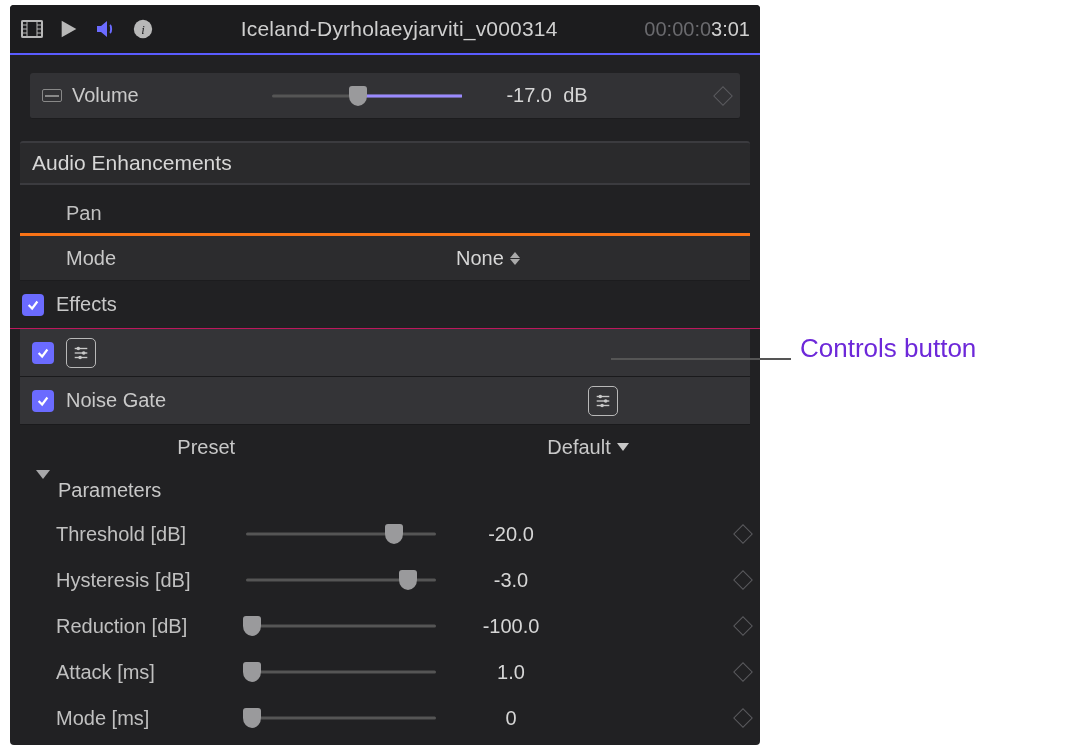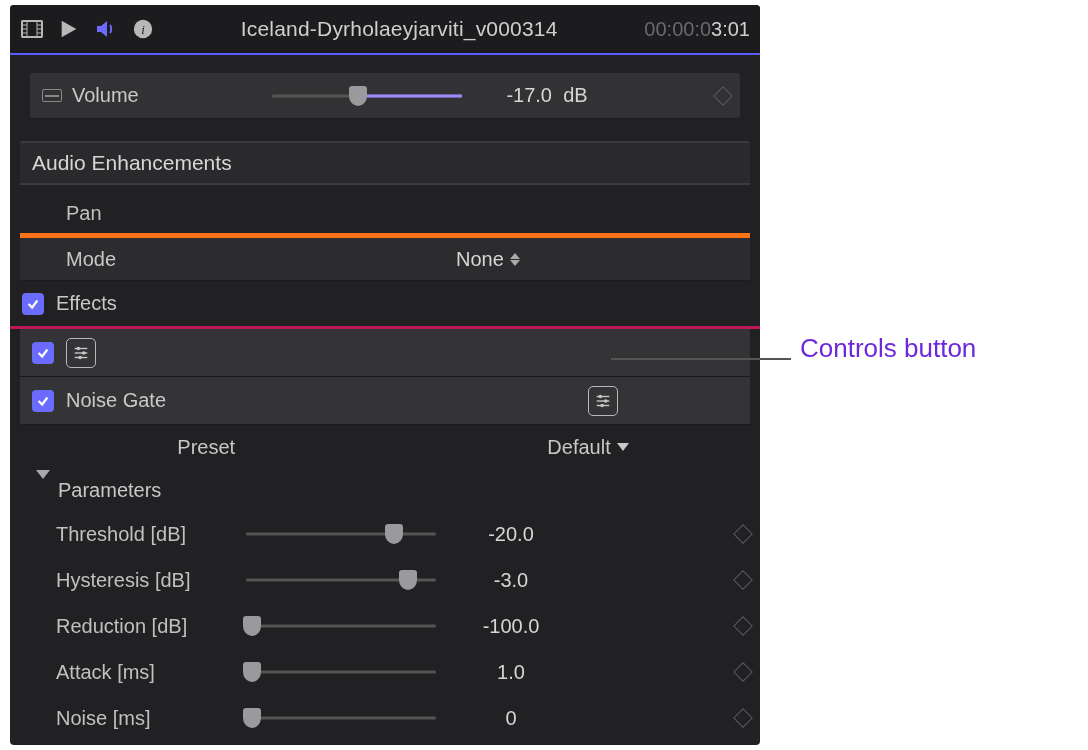--- a/index.html
+++ b/index.html
@@ -101,39 +101,39 @@
 
   
   .subrow { height:40px; display:flex; align-items:center; padding-left:46px; background:#212123;}
   .subrow .label { color:#c0c0c0;}
 
   
   .mode-row {
     height:48px; background:#2c2c2e;
     display:flex; align-items:center;
     padding:0 10px 0 46px;
-    border-top:5px solid #f97316;
+    border-top:3px solid #f97316;
     border-bottom:1px solid #1c1c1e;
   }
   .mode-row .label { flex: 0 0 390px; }
   .mode-row .sel { display:flex; align-items:center; gap:6px; color:#d6d6d6; }
 
   
   .cbx {
     width:22px; height:22px; border-radius:4px;
     background:#6b6bff; display:flex; align-items:center; justify-content:center;
     margin-right:12px;
     flex-shrink:0;
   }
   .cbx svg { width:14px; height:14px; }
 
   .effects-header {
     height:48px; display:flex; align-items:center;
     padding:0 10px 0 12px; background:#212123;
-    border-bottom:3px solid #be185d;
+    border-bottom:1px solid #be185d;
   }
   .effect-row {
     height:48px; display:flex; align-items:center;
     padding:0 12px; background:#343437;
     border-bottom:1px solid #1a1a1c;
     margin: 0 10px;
   }
   .effect-row .label { flex:1; color:#c9c9c9; }
   .controls-btn {
     width:30px; height:30px;
@@ -380,21 +380,21 @@
         <div class="slider-wrap">
           <div class="slider-track"></div>
           <div class="slider-thumb gray" style="left: 3%;"></div>
         </div>
         <span class="value">1.0</span>
         <span class="keyframe">
           <div class="keyframe-diamond"></div>
         </span>
       </div>
       <div class="param-row">
-        <span class="label">Noise [ms]</span>
+        <span class="label">Mode [ms]</span>
         <div class="slider-wrap">
           <div class="slider-track"></div>
           <div class="slider-thumb gray" style="left: 3%;"></div>
         </div>
         <span class="value">0</span>
         <span class="keyframe">
           <div class="keyframe-diamond"></div>
         </span>
       </div>
     </div>

